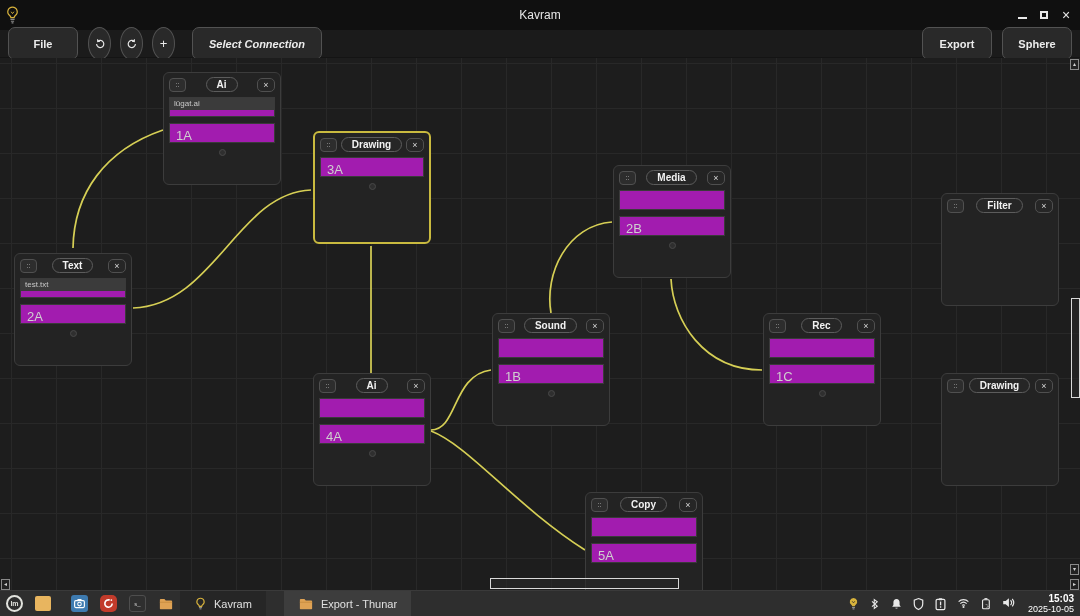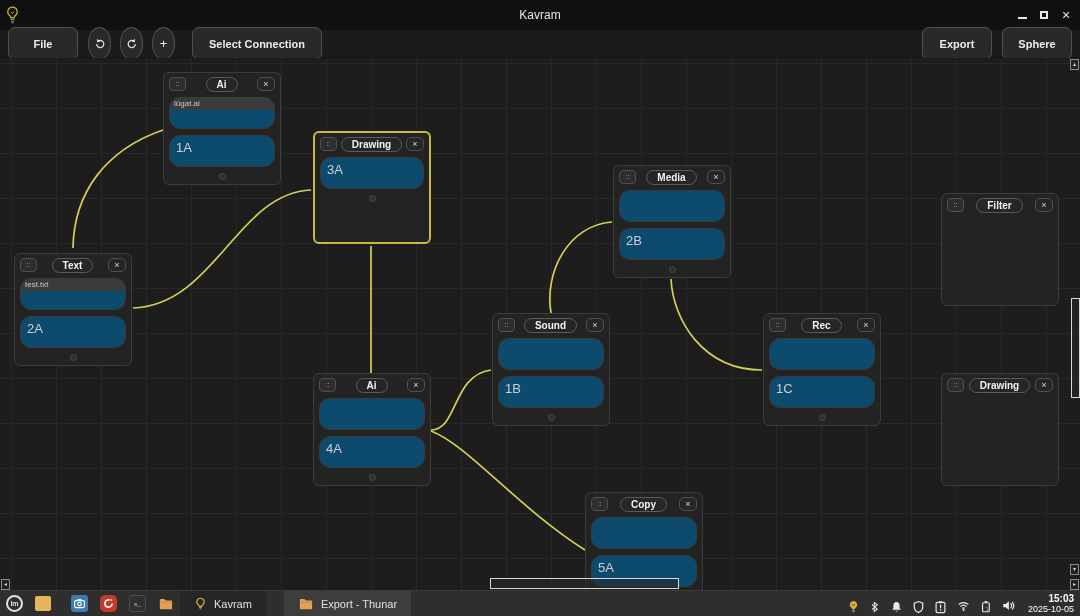--- a/index.html
+++ b/index.html
@@ -31,29 +31,29 @@
             background-color:#1d1d1d;
             background-image:linear-gradient(#282828 1px, transparent 1px),
                              linear-gradient(90deg,#282828 1px, transparent 1px);
             background-size:45px 45px; background-position:11px 5px; }
   .wires { position:absolute; left:0; top:0; width:1080px; height:532px; }
   .wires path { stroke:#d6cf55; stroke-width:1.7; fill:none; }
 
   .node { position:absolute; width:118px; height:113px; background:#232323;
           border:1px solid #3c3c3c; border-radius:6px; }
   .node.selected { border:2px solid #c9ba3f; }
-  .node-header { display:flex; justify-content:space-between; padding:4px 5px 0 5px; }
+  .node-header { display:flex; align-items:center; justify-content:space-between; padding:4px 5px 0 5px; }
   .drag-handle { width:17px; height:14px; background:#2d2d2d; border:1px solid #505050; border-radius:4px;
                  color:#b5b5b5; font-size:7px; line-height:11px; text-align:center; letter-spacing:0px; }
   .node-title { border:1px solid #5c5c5c; border-radius:9px; background:#262626; padding:1px 10px;
                 color:#f2f2f2; font-size:10px; font-weight:bold; white-space:nowrap; }
   .node-close { width:18px; height:14px; border:1px solid #505050; border-radius:5px; background:#262626;
                 color:#d5d5d5; font-size:9px; line-height:12px; text-align:center; }
   .node-body { padding:5px; }
-  .field { height:32px; background:#0c4a6e; border:1px solid #3a3a3a; border-radius:11px;
+  .field { height:20px; background:#a21caf; border:1px solid #3a3a3a; border-radius:0;
            margin-bottom:6px; overflow:hidden; }
   .file-strip { height:12px; background:#3b3b3b; color:#c9c9c9; font-size:8px; line-height:12px;
                 padding:0 4px; white-space:nowrap; }
   .slot-label { color:#cfcfcf; font-size:13px; padding:4px 6px; }
   .out-dot { width:7px; height:7px; border-radius:50%; background:#2f2f2f; border:1px solid #484848;
              margin:1px auto 0 auto; }
 
   
   .sb { position:absolute; border:1px solid #d9d9d9; background:rgba(40,40,40,.55); z-index:30; }
   .sb-arrow { position:absolute; border:1px solid #8a8a8a; background:#222; color:#cfcfcf;
@@ -61,21 +61,21 @@
 
   
   .taskbar { position:absolute; left:0; top:590px; width:1080px; height:26px; background:#2e2e2e;
              border-top:1px solid #3a3a3a; display:flex; align-items:center; }
   .launcher { height:26px; display:flex; align-items:center; justify-content:center; padding:0 6px; }
   .separator { width:1px; height:16px; background:#5a5a5a; margin:0 4px; }
   .task { height:26px; display:flex; align-items:center; gap:7px; padding:0 14px; color:#e0e0e0;
           font-size:11px; white-space:nowrap; }
   .task.active { background:#262626; }
   .task.raised { background:#3d3d3d; margin-left:18px; }
-  .tray { display:flex; align-items:flex-end; gap:9px; margin-left:auto; padding-right:6px; }
+  .tray { display:flex; align-items:center; gap:9px; margin-left:auto; padding-right:6px; }
   .tray-icon { display:flex; align-items:center; }
   .clock { text-align:right; color:#ffffff; line-height:1.15; padding-left:3px; }
   .clock .time { font-size:10px; font-weight:bold; }
   .clock .date { font-size:9px; }
 
   .mint-ring { width:17px; height:17px; border:2px solid #e2e3de; border-radius:50%; color:#e2e3de;
                font-size:7px; font-weight:bold; line-height:13px; text-align:center; }
   .sq-amber { width:16px; height:15px; background:#e8b55f; border-radius:2px; }
   .app-sq { width:17px; height:17px; border-radius:3px; display:flex; align-items:center; justify-content:center; }
   .term-sq { background:#2f2f2f; border:1px solid #4e4e4e; color:#c8c8c8; font-size:6px; }
@@ -111,21 +111,21 @@
       <path d="M3.6 1.2l.1 2.4 2.3-.4" fill="none" stroke="#e6e6e6" stroke-width="1.1"></path>
     </svg>
   </button>
   <button class="tb-btn tb-round" style="margin-left:9px;">
     <svg width="12" height="12" viewBox="0 0 12 12">
       <path d="M9.4 6a3.6 3.6 0 1 1-1.1-2.6" fill="none" stroke="#e6e6e6" stroke-width="1.2"></path>
       <path d="M8.4 1.2l-.1 2.4-2.3-.4" fill="none" stroke="#e6e6e6" stroke-width="1.1"></path>
     </svg>
   </button>
   <button class="tb-btn tb-round" style="margin-left:9px; font-size:13px; font-weight:normal;">+</button>
-  <button class="tb-btn" style="margin-left:17px;">Select Connection</button>
+  <button class="tb-btn" style="margin-left:17px;font-style:italic;">Select Connection</button>
   <span class="tb-spacer"></span>
   <button class="tb-btn" style="width:70px;">Export</button>
   <button class="tb-btn" style="margin-left:10px; margin-right:8px; width:70px;">Sphere</button>
 </div>
 
 <div class="canvas">
   <svg class="wires" viewBox="0 0 1080 532">
       <path d="M163,72 C105,92 74,135 73,190"></path>
       <path d="M133,250 C215,247 237,135 311,132"></path>
       <path d="M371,188 C371,230 371,280 371,315"></path>

